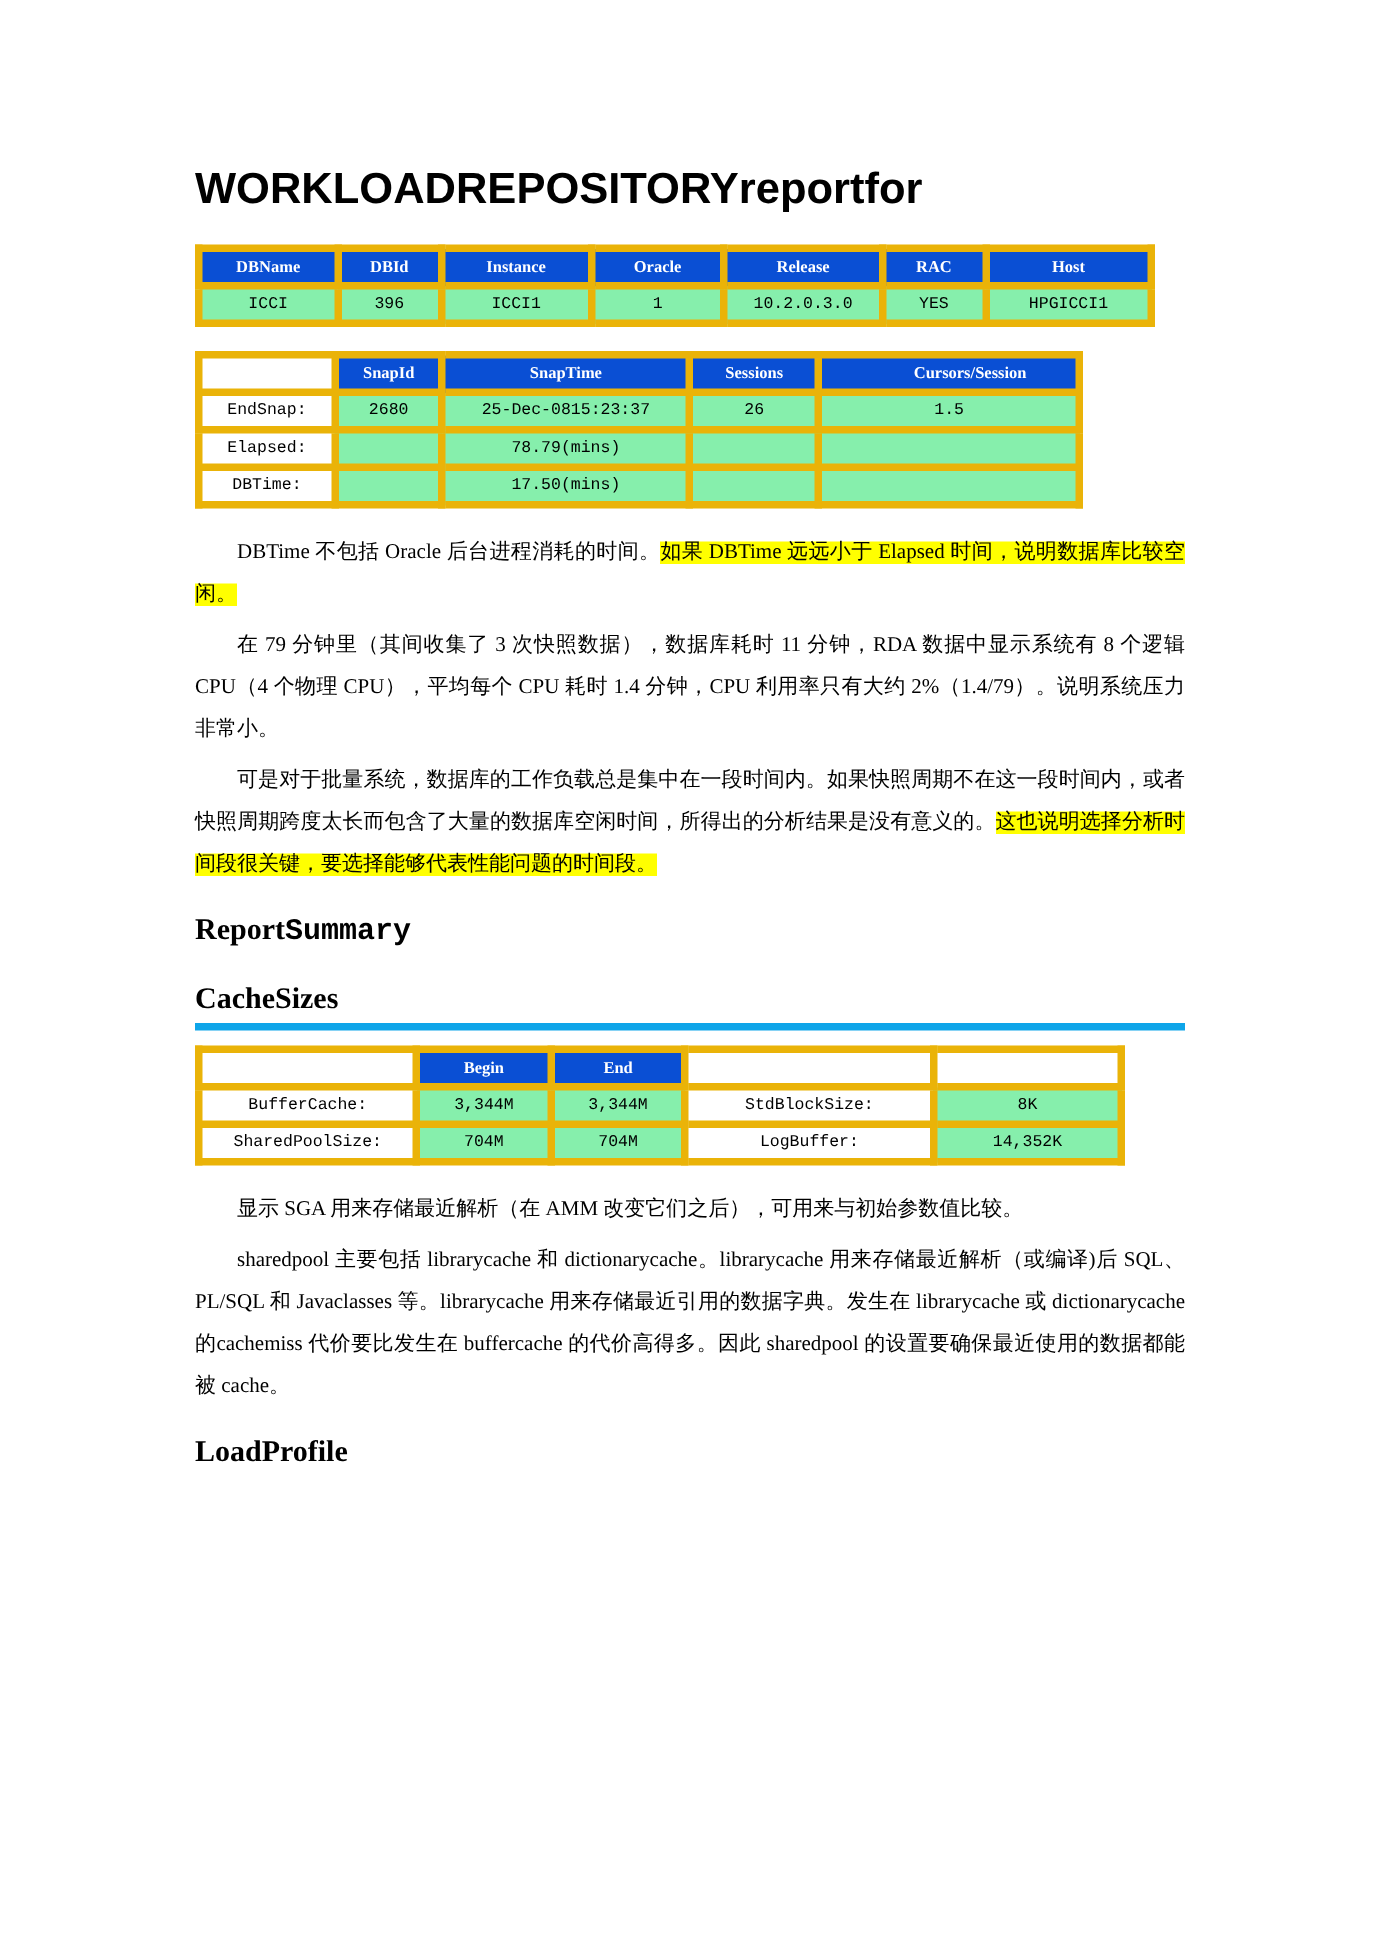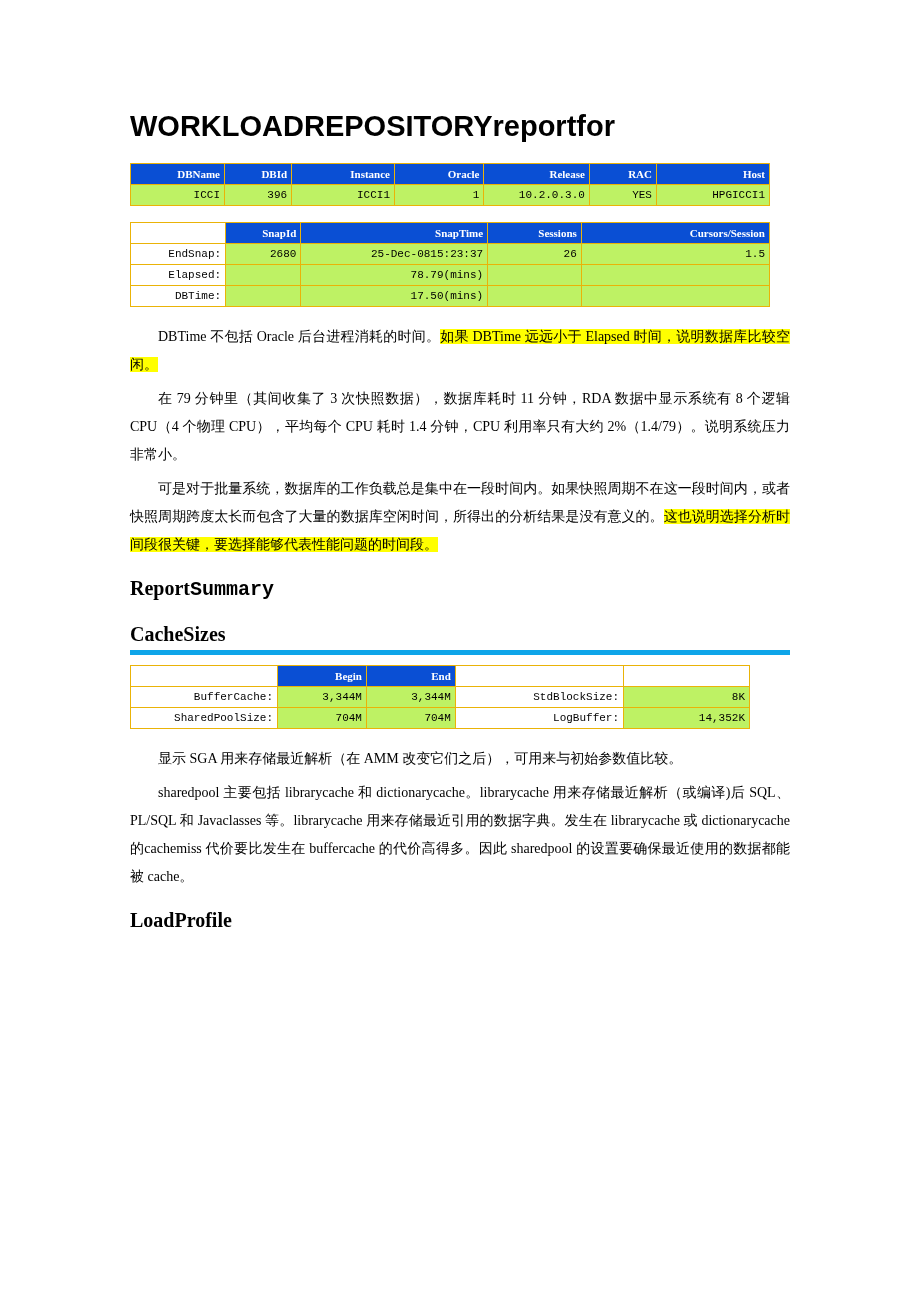--- a/index.html
+++ b/index.html
@@ -28,32 +28,32 @@
   }
   h2.noline { border-bottom: none; }
   .mono-part { font-family: "Courier New", monospace; }
   table {
     border-collapse: collapse;
     margin: 6px 0 16px 0;
     font-family: "Courier New", monospace;
     font-size: 11px;
   }
   td, th {
-    border: 1px solid #eab308;
+    border: 5px solid #eab308;
     padding: 4px 4px;
-    text-align: right;
+    text-align: center;
     vertical-align: top;
   }
   th {
     background: #0a4fd4;
     color: #fff;
     font-weight: bold;
     font-family: "SimSun", serif;
   }
-  td { background: #bef264; }
+  td { background: #86efac; }
   td.rowlabel { background: #fff; }
   p {
     line-height: 2.0;
     margin: 6px 0;
     text-align: justify;
     font-size: 14px;
   }
   .indent { text-indent: 2em; }
   .hl { background: #ffff00; }
   .t1 td, .t1 th { min-width: 42px; }
@@ -79,21 +79,21 @@
     <td>396</td>
     <td>ICCI1</td>
     <td>1</td>
     <td>10.2.0.3.0</td>
     <td>YES</td>
     <td>HPGICCI1</td>
   </tr>
 </tbody>
   </table>
 
-<table style="width:640px;">
+<table style="width:592px;">
   <tbody>
       <tr>
     <td class="rowlabel" style="width:90px;"></td>
     <th style="width:70px;">SnapId</th>
     <th style="width:190px;">SnapTime</th>
     <th style="width:90px;">Sessions</th>
     <th style="width:160px;padding-left:32px;">Cursors/Session</th>
   </tr>
   <tr>
     <td class="rowlabel">EndSnap:</td>

